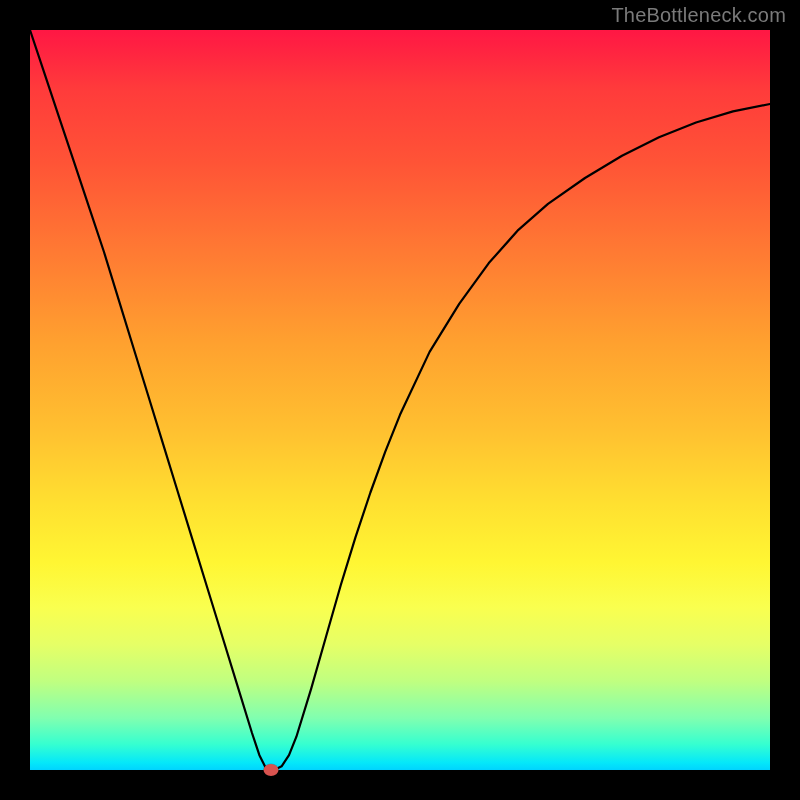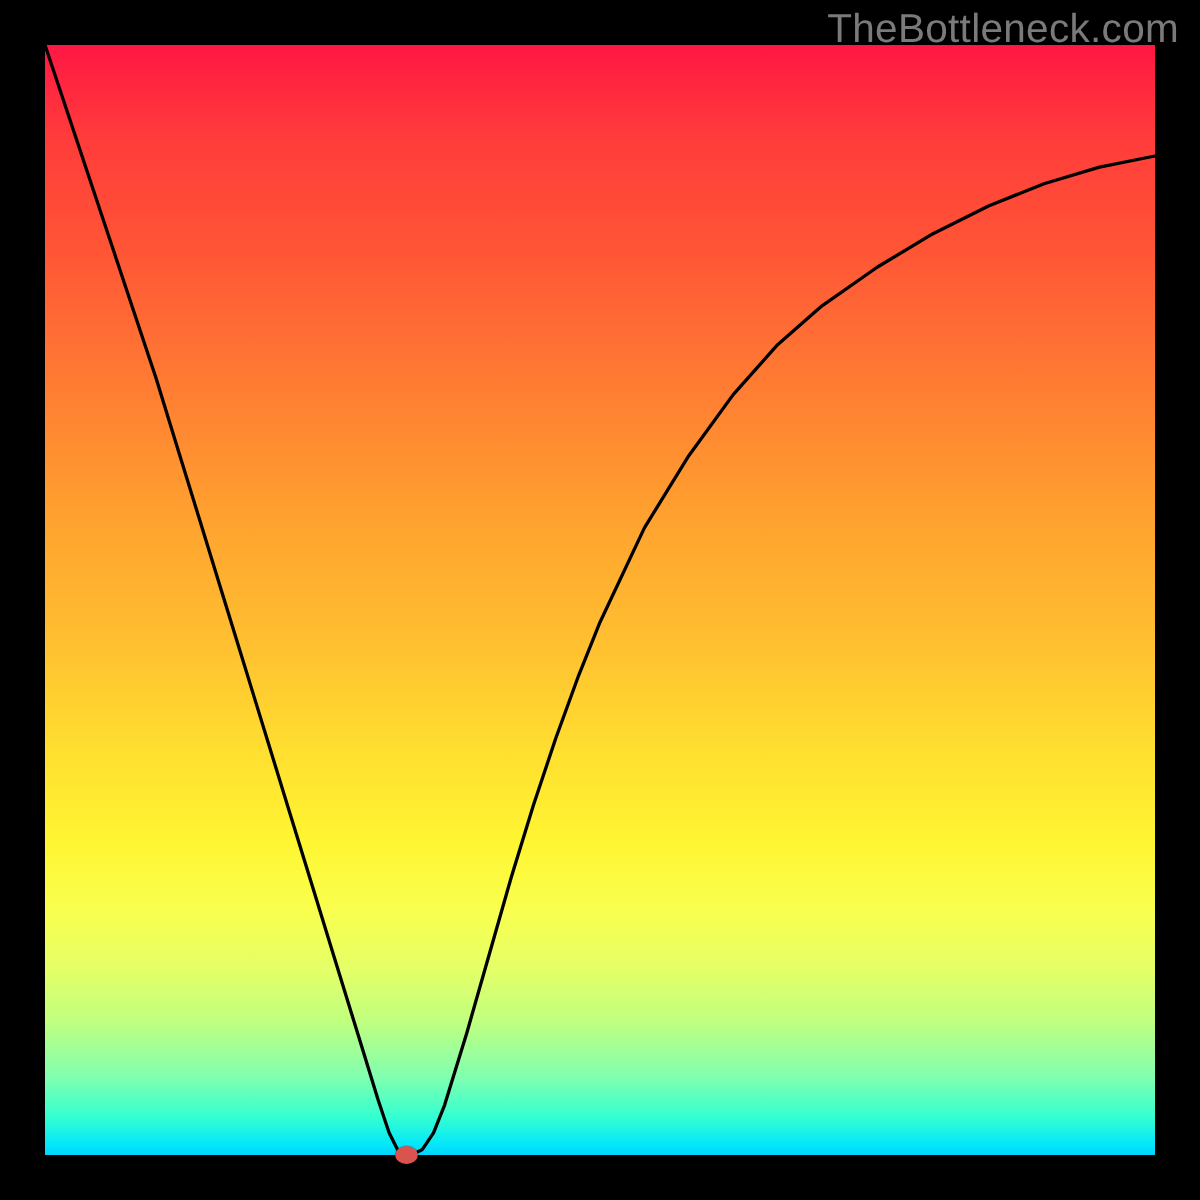--- a/index.html
+++ b/index.html
@@ -56,21 +56,21 @@
     background: #d9534f;
     border-radius: 50%;
     transform: translate(-50%, -50%);
     box-shadow: 0 0 0 0.5px rgba(0,0,0,0.2);
   }
   .watermark {
     position: absolute;
     top: 4px;
     right: 14px;
     color: #7a7a7a;
-    font-size: 27px;
+    font-size: 20px;
     font-weight: 500;
     letter-spacing: 0.2px;
     white-space: nowrap;
     margin-left: 48px;
   }
 </style>
 </head>
 <body>
 
 <div class="wrapper">

